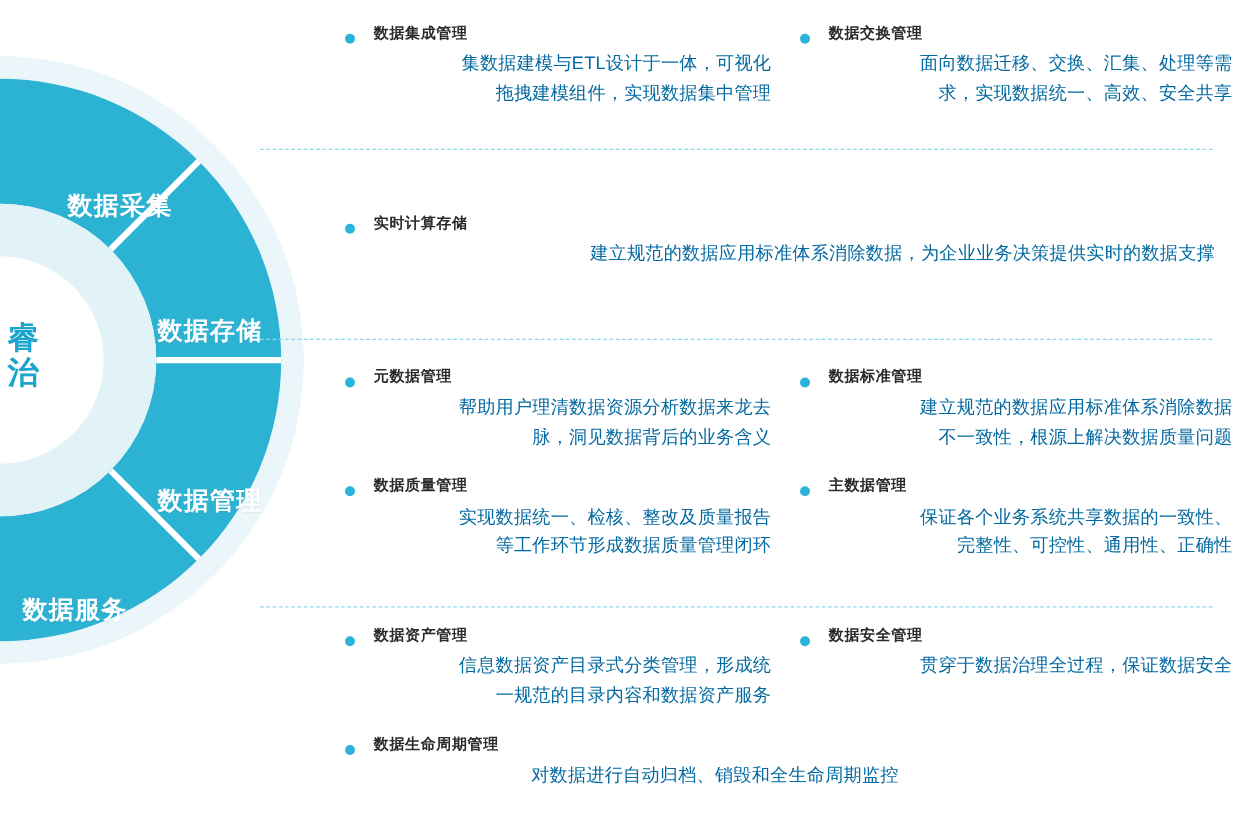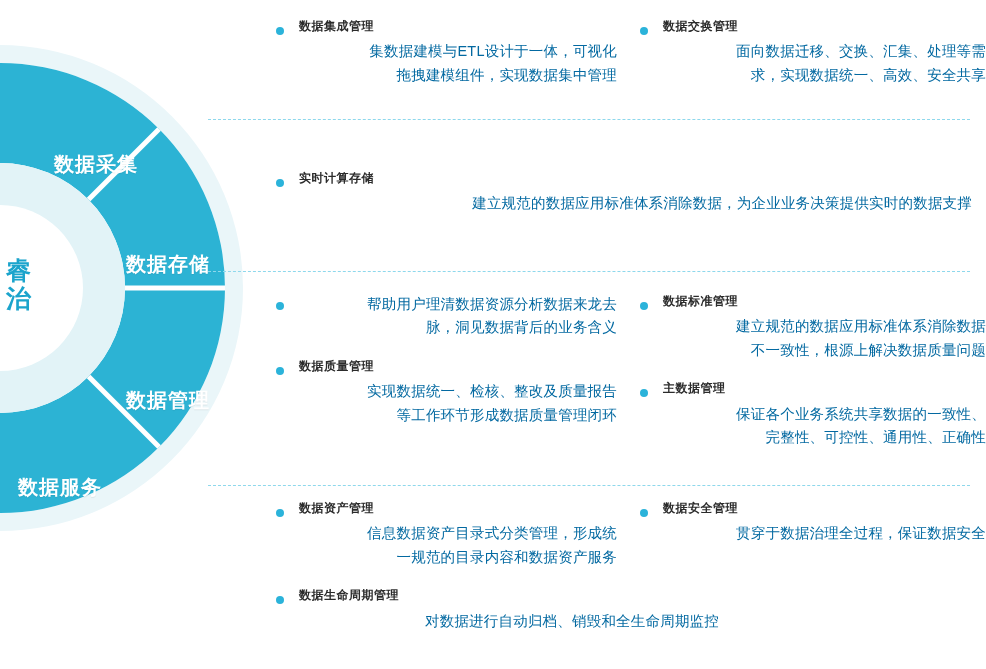--- a/index.html
+++ b/index.html
@@ -193,20 +193,21 @@
       </div>
     </div>
   </div>
 
   <div class="divider" style="top:271px;"></div>
 
   <div class="band" style="top:293px; height:180px;">
     <div class="col col-left">
       <div class="item">
         <span class="bullet"></span>
+        <p class="item-title">元数据管理</p>
         <p class="item-desc">
           <span>帮助用户理清数据资源分析数据来龙去</span>
           <span>脉，洞见数据背后的业务含义</span>
         </p>
       </div>
       <div class="item">
         <span class="bullet"></span>
         <p class="item-title">数据质量管理</p>
         <p class="item-desc">
           <span>实现数据统一、检核、整改及质量报告</span>

